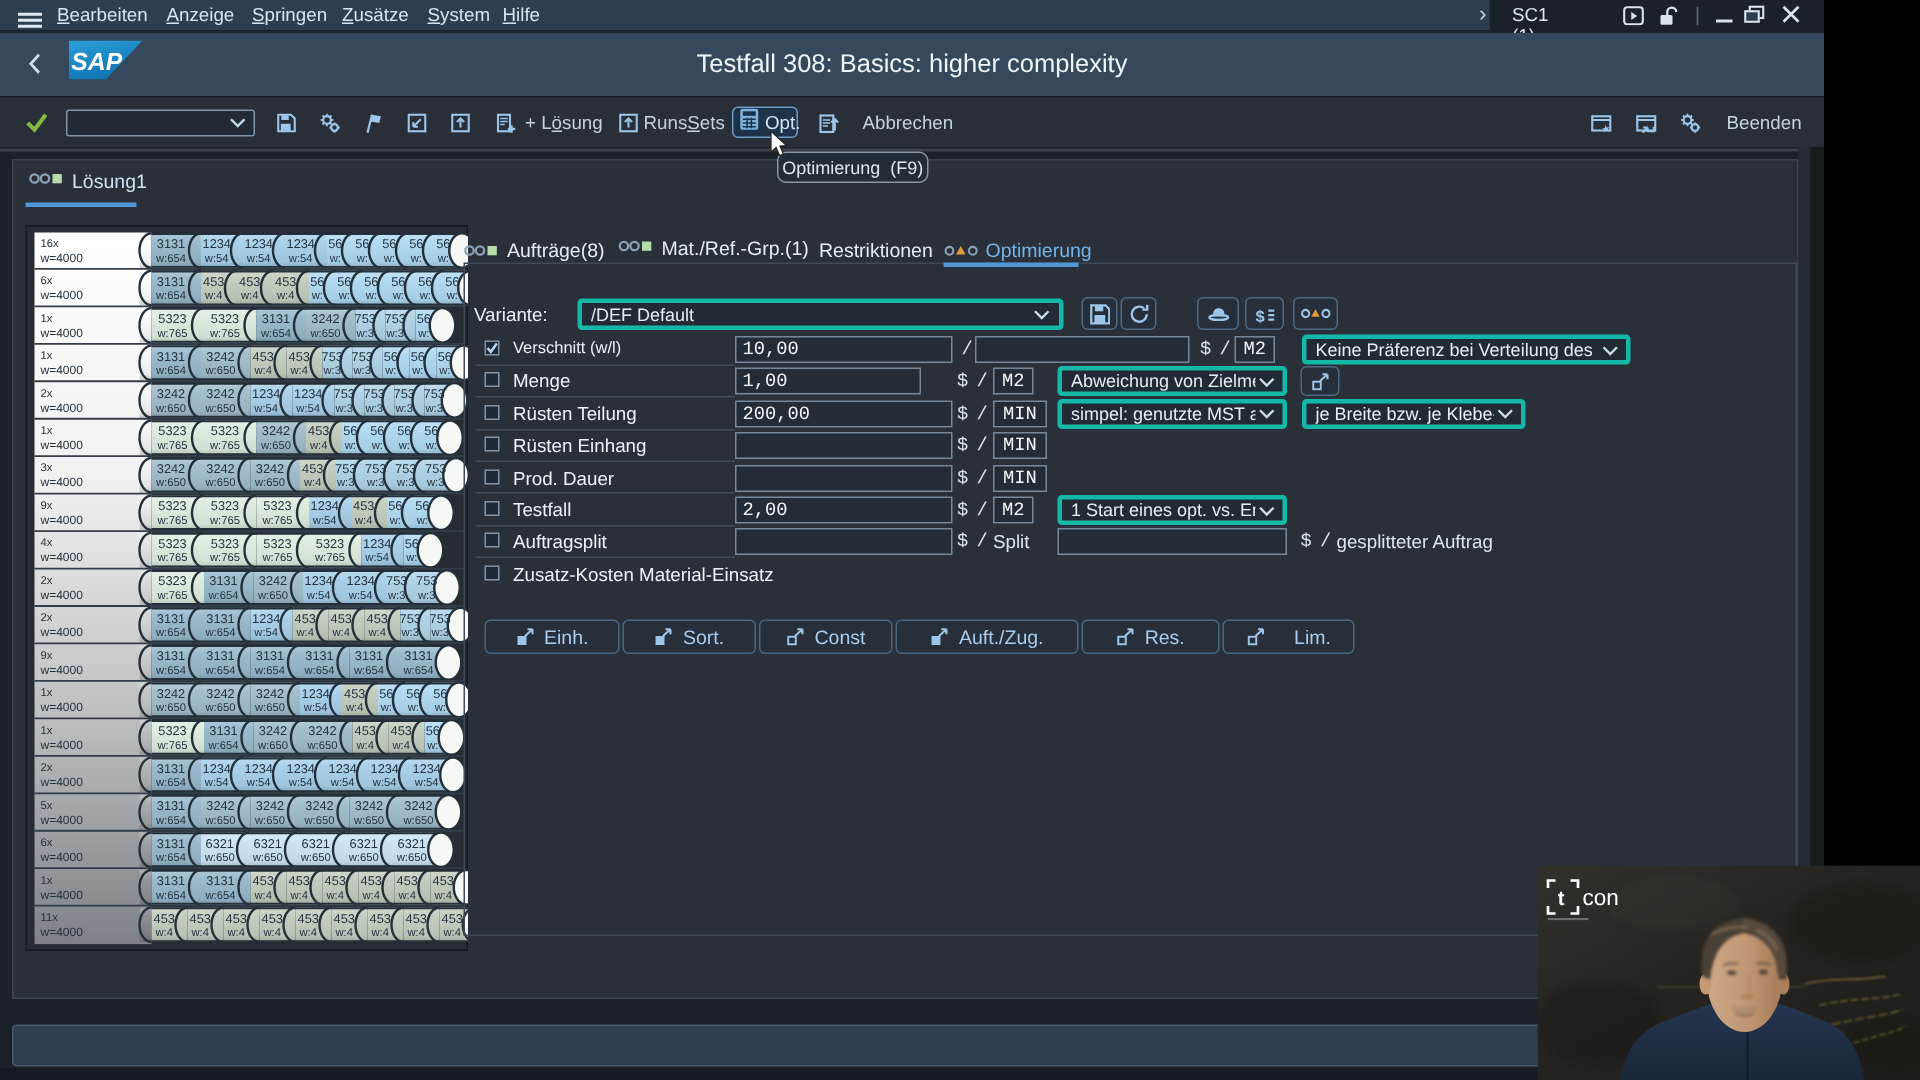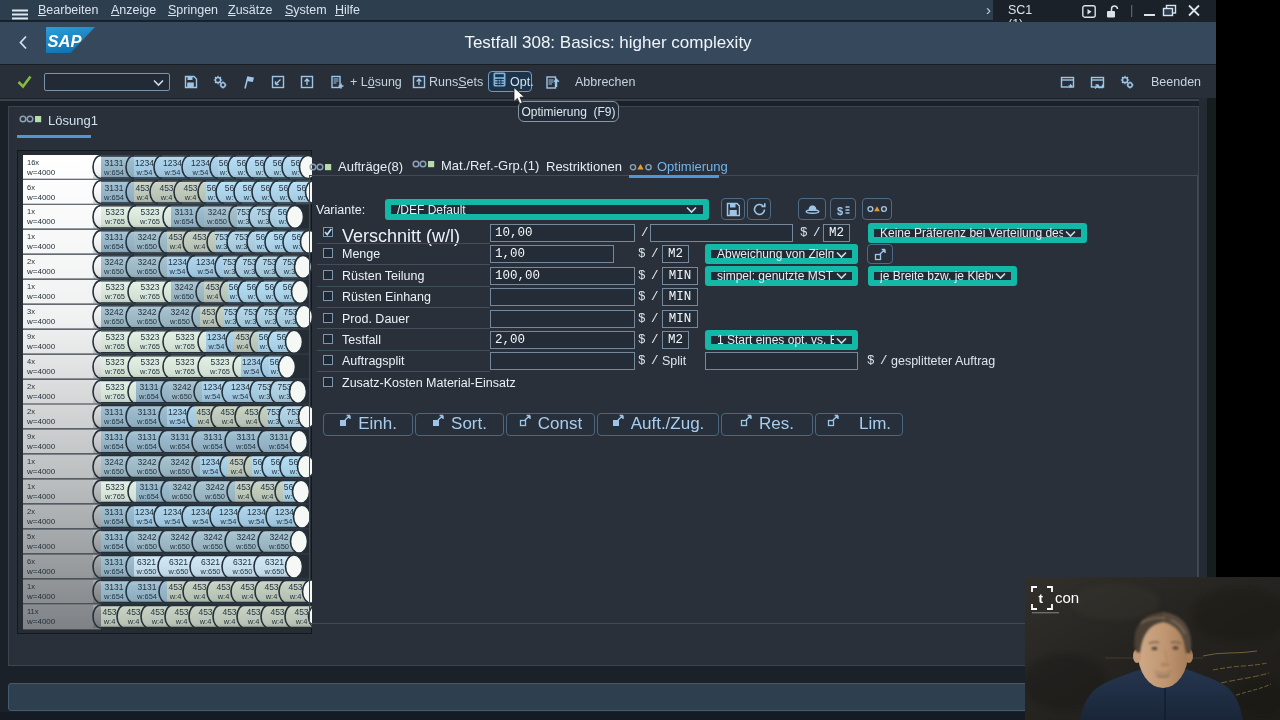--- a/index.html
+++ b/index.html
@@ -1,24 +1,24 @@
 <!DOCTYPE html>
 <html><head><meta charset="utf-8"><style>
 *{margin:0;padding:0;box-sizing:border-box}
 body{width:1280px;height:720px;background:#000;font-family:"Liberation Sans",sans-serif;overflow:hidden}
 #stage{position:relative;width:1280px;height:720px;background:#000}
 #app{position:absolute;left:0;top:0;width:1216px;height:720px;background:#1a2129}
 .ttext{position:absolute;top:10px;font-size:12.5px;color:#c4d3e0}
-.combo{position:absolute;background:#222b35;border:6px solid #14b8a6;border-radius:3px;display:flex;align-items:center;font-size:12px;color:#e6edf4}
+.combo{position:absolute;background:#222b35;border:3px solid #14b8a6;border-radius:3px;display:flex;align-items:center;font-size:12px;color:#e6edf4}
 .combo>span{margin-left:6px;flex:1}
 .inp{position:absolute;background:#242d37;border:1px solid #76899c;font-family:"Liberation Mono",monospace;font-size:12.5px;color:#f4f7fa;display:flex;align-items:center;padding-left:4px}
 .unit{position:absolute;height:18px;background:#242d37;border:1px solid #76899c;font-family:"Liberation Mono",monospace;font-size:12.5px;color:#f4f7fa;display:flex;align-items:center;justify-content:center}
 .sfx{position:absolute;font-size:12.5px;color:#dce6ee;font-family:"Liberation Mono",monospace}
 .ibtn{position:absolute;background:#272f3a;border:1px solid #4e6a85;border-radius:4px;display:flex;align-items:center;justify-content:center}
-.bbtn{position:absolute;background:#272f3a;border:1px solid #4a6781;border-radius:4px;display:flex;align-items:flex-start;justify-content:center;font-size:17px;color:#a8cdee}
+.bbtn{position:absolute;background:#272f3a;border:1px solid #4a6781;border-radius:4px;display:flex;align-items:center;justify-content:center;font-size:13px;color:#a8cdee}
 </style></head><body>
 <div id="stage">
     <div id="app">
       <div style="position:absolute;left:0;top:0;width:993px;height:21px;background:#2d3e4f;border-bottom:1px solid #16202a">
         <div style="position:absolute;left:12px;top:6px"><svg width="16" height="11" viewBox="0 0 16 11">
             <path d="M0,1.5 h16 M0,5.5 h16 M0,9.5 h16" stroke="#dfe9f1" stroke-width="2"></path>
           </svg></div>
         <div style="position:absolute;left:38px;top:3px;font-size:12.5px;color:#d8e3ed"><span style="text-decoration:underline">B</span>earbeiten</div>
         <div style="position:absolute;left:111px;top:3px;font-size:12.5px;color:#d8e3ed"><span style="text-decoration:underline">A</span>nzeige</div>
         <div style="position:absolute;left:168px;top:3px;font-size:12.5px;color:#d8e3ed"><span style="text-decoration:underline">S</span>pringen</div>
@@ -921,21 +921,21 @@
             <svg width="20" height="14" viewBox="0 0 20 14" style="">
               <circle cx="3.4" cy="7" r="2.4" fill="none" stroke="#9dc5e8" stroke-width="1.4"></circle>
               <path d="M10,4.2 l2.8,5 h-5.6 z" fill="#e09a36"></path>
               <circle cx="17" cy="7" r="2.4" fill="none" stroke="#9dc5e8" stroke-width="1.4"></circle>
             </svg>
           </div>
           <div style="position:absolute;left:322px;top:226.0px;width:10px;height:10px;border:1.5px solid #8095a9;background:#1d2937"></div>
           <svg width="10" height="10" viewBox="0 0 10 10" style="position:absolute;left:322px;top:226.0px">
             <path d="M2,5 l2.2,2.6 L8.2,2" fill="none" stroke="#bcd9f2" stroke-width="1.7"></path>
           </svg>
-          <div style="position:absolute;left:341px;top:225.0px;font-size:18px;color:#ecf2f8">Verschnitt (w/l)</div>
+          <div style="position:absolute;left:341px;top:225.0px;font-size:11px;color:#ecf2f8">Verschnitt (w/l)</div>
           <div style="position:absolute;left:316px;top:241.7px;width:173px;height:1px;background:#414e5c"></div>
           <div class="inp" style="left:489px;top:223.0px;width:145px;height:18px">10,00</div>
           <div class="sfx" style="left:640px;top:225.0px">/</div>
           <div class="inp" style="left:649px;top:223.0px;width:143px;height:18px"></div>
           <div class="sfx" style="left:799px;top:225.0px">$</div>
           <div class="sfx" style="left:812px;top:225.0px">/</div>
           <div class="unit" style="left:822px;top:223.0px;width:27px">M2</div>
           <div class="combo" style="left:867px;top:222.0px;width:219px;height:20px">
             <span style="white-space:nowrap;overflow:hidden">Keine Präferenz bei Verteilung des Ra...</span>
             <svg width="11" height="9" viewBox="0 0 11 9" style="margin-left:2px;margin-right:5px;flex:none">
@@ -957,21 +957,21 @@
           </div>
           <div class="ibtn" style="left:866px;top:243.4px;width:26px;height:20px">
             <svg width="12" height="13" viewBox="0 0 12 13" style="">
               <rect x="1.5" y="6.5" width="5" height="5" fill="none" stroke="#9dc5e8" stroke-width="1.3"></rect>
               <path d="M6,6 L11,1.5 M11,1.5 h-3.4 M11,1.5 v3.4" stroke="#9dc5e8" stroke-width="1.4" fill="none"></path>
             </svg>
           </div>
           <div style="position:absolute;left:322px;top:268.8px;width:10px;height:10px;border:1.5px solid #8095a9;background:#1d2937"></div>
           <div style="position:absolute;left:341px;top:267.8px;font-size:12.5px;color:#ecf2f8">Rüsten Teilung</div>
           <div style="position:absolute;left:316px;top:284.5px;width:173px;height:1px;background:#414e5c"></div>
-          <div class="inp" style="left:489px;top:265.8px;width:145px;height:18px">100,00</div>
+          <div class="inp" style="left:489px;top:265.8px;width:145px;height:18px">200,00</div>
           <div class="sfx" style="left:637px;top:267.8px">$</div>
           <div class="sfx" style="left:650px;top:267.8px">/</div>
           <div class="unit" style="left:661px;top:265.8px;width:36px">MIN</div>
           <div class="combo" style="left:704px;top:264.8px;width:153px;height:20px">
             <span style="white-space:nowrap;overflow:hidden">simpel: genutzte MST au...</span>
             <svg width="11" height="9" viewBox="0 0 11 9" style="margin-left:2px;margin-right:5px;flex:none">
               <path d="M1,2.5 L5.5,7 L10,2.5" fill="none" stroke="#c8dcec" stroke-width="1.6"></path>
             </svg>
           </div>
           <div class="combo" style="left:867px;top:264.8px;width:149px;height:20px">

